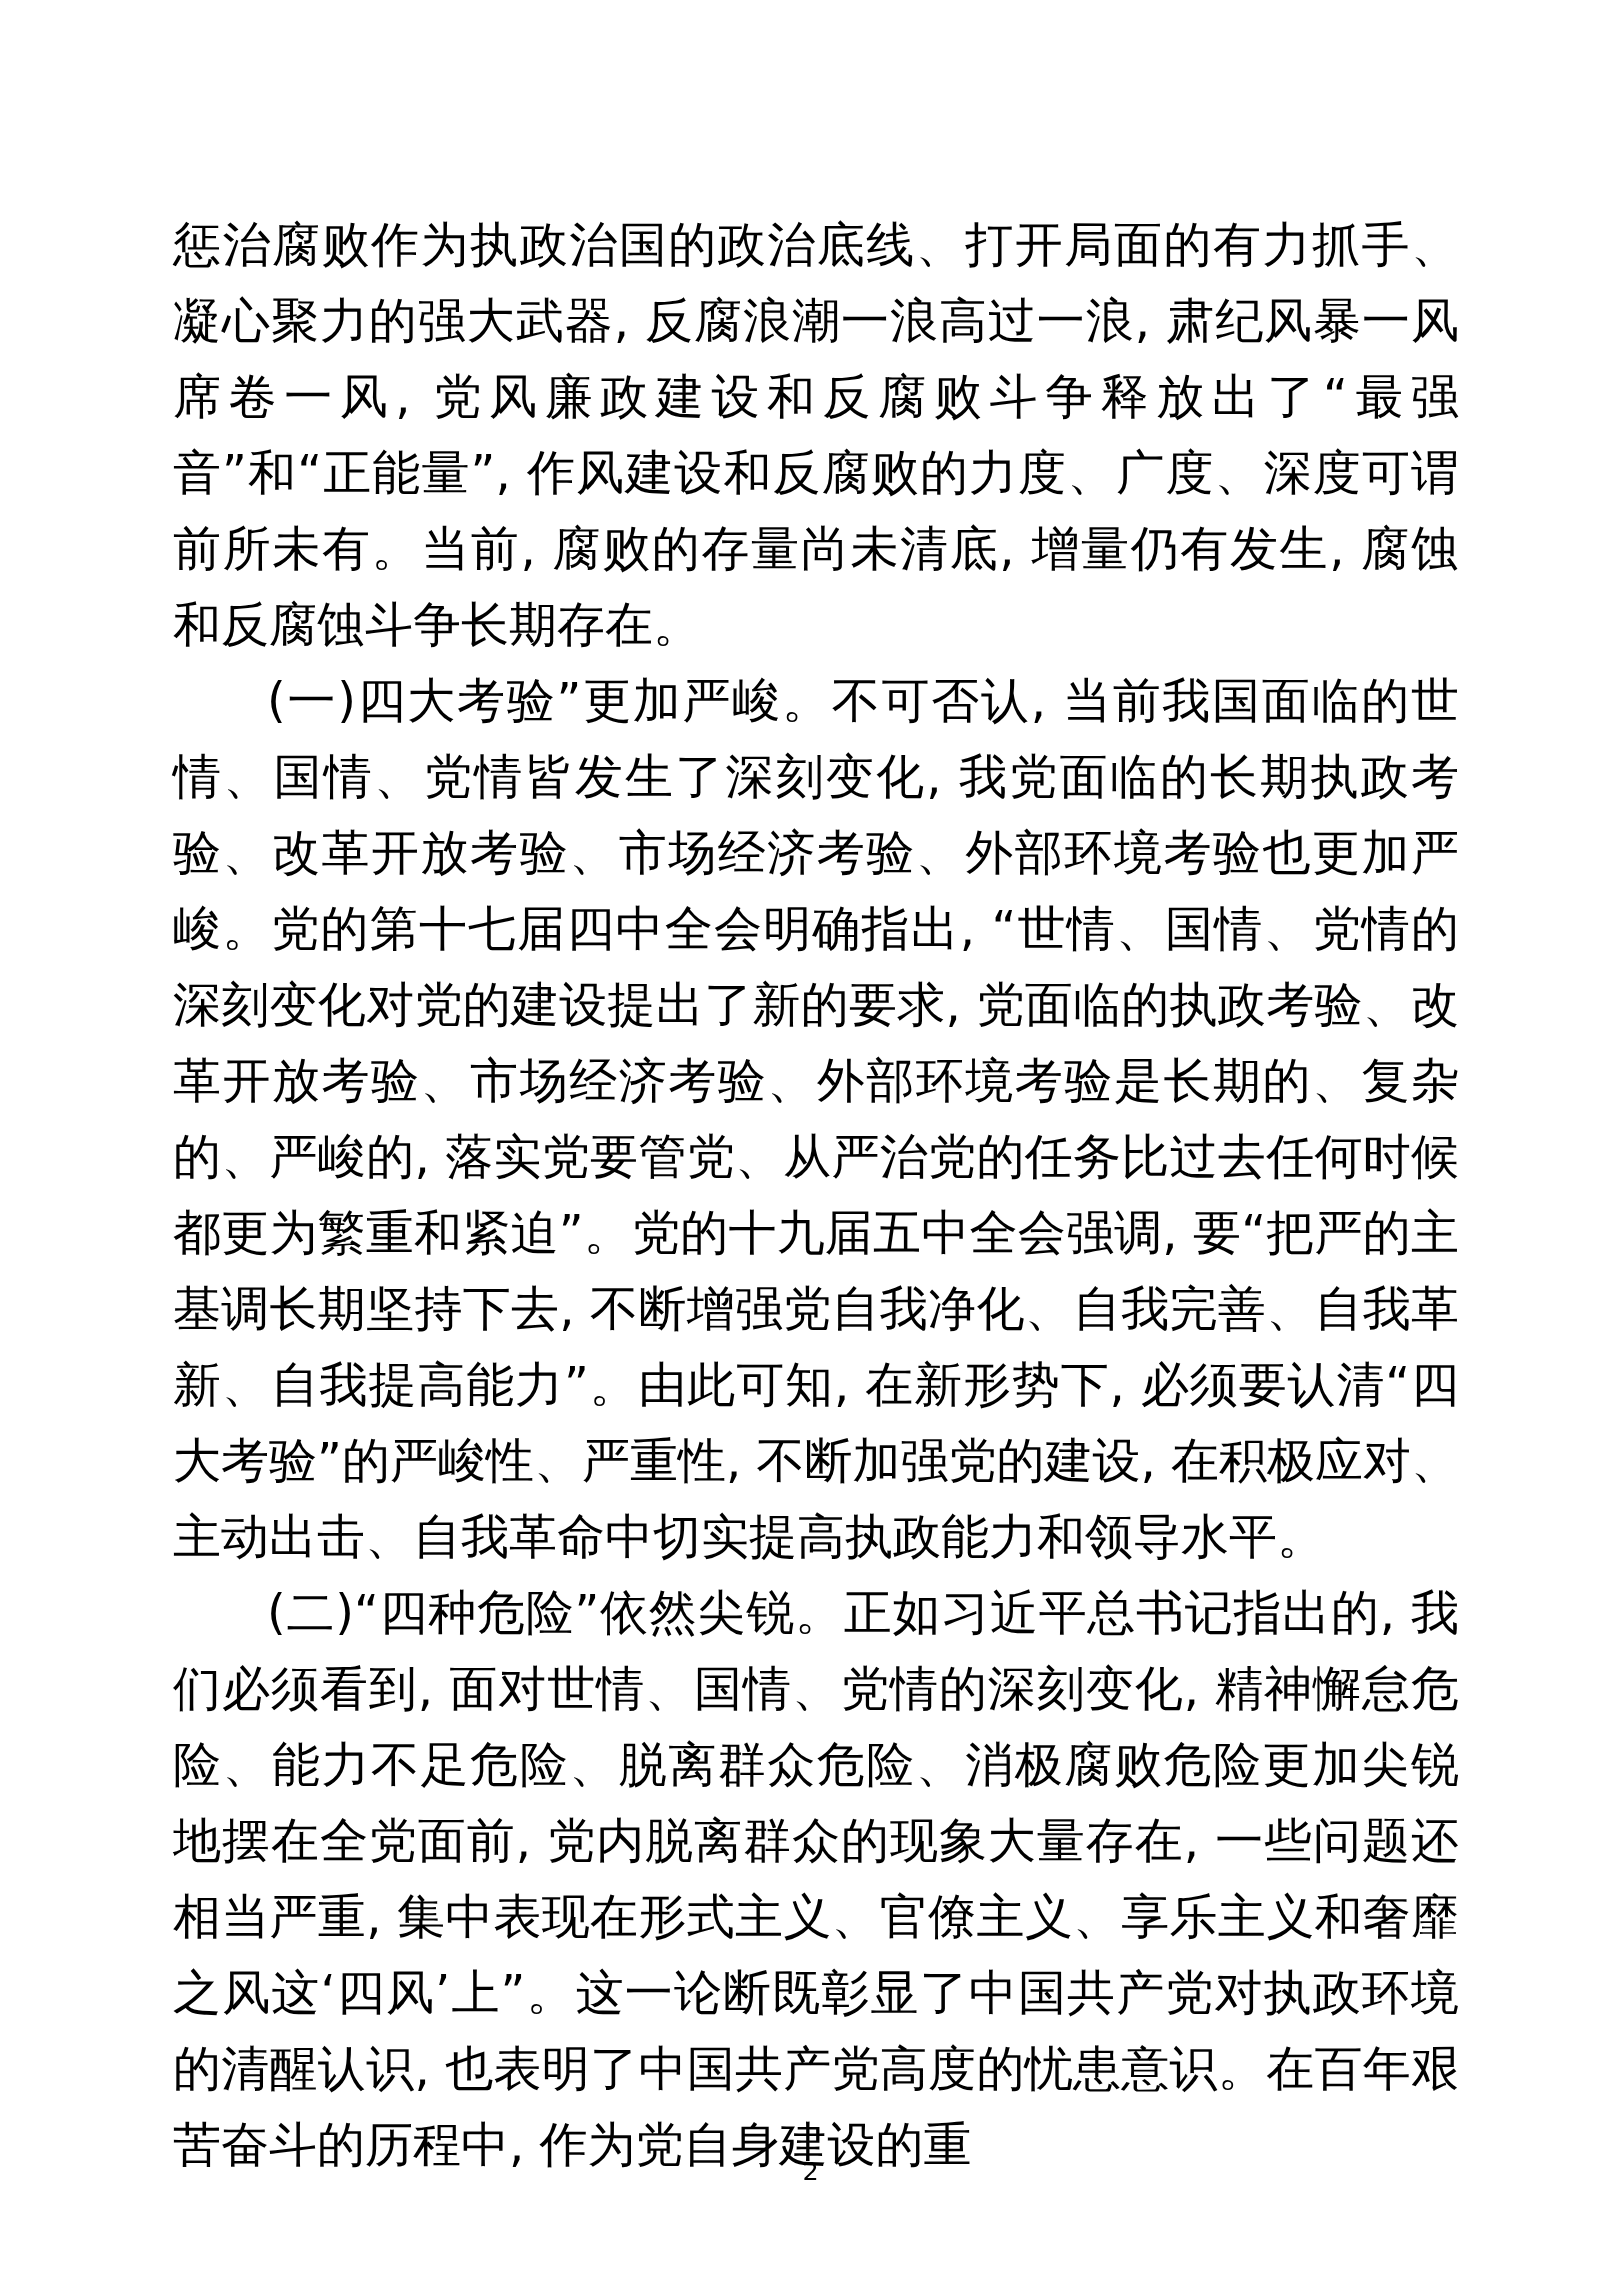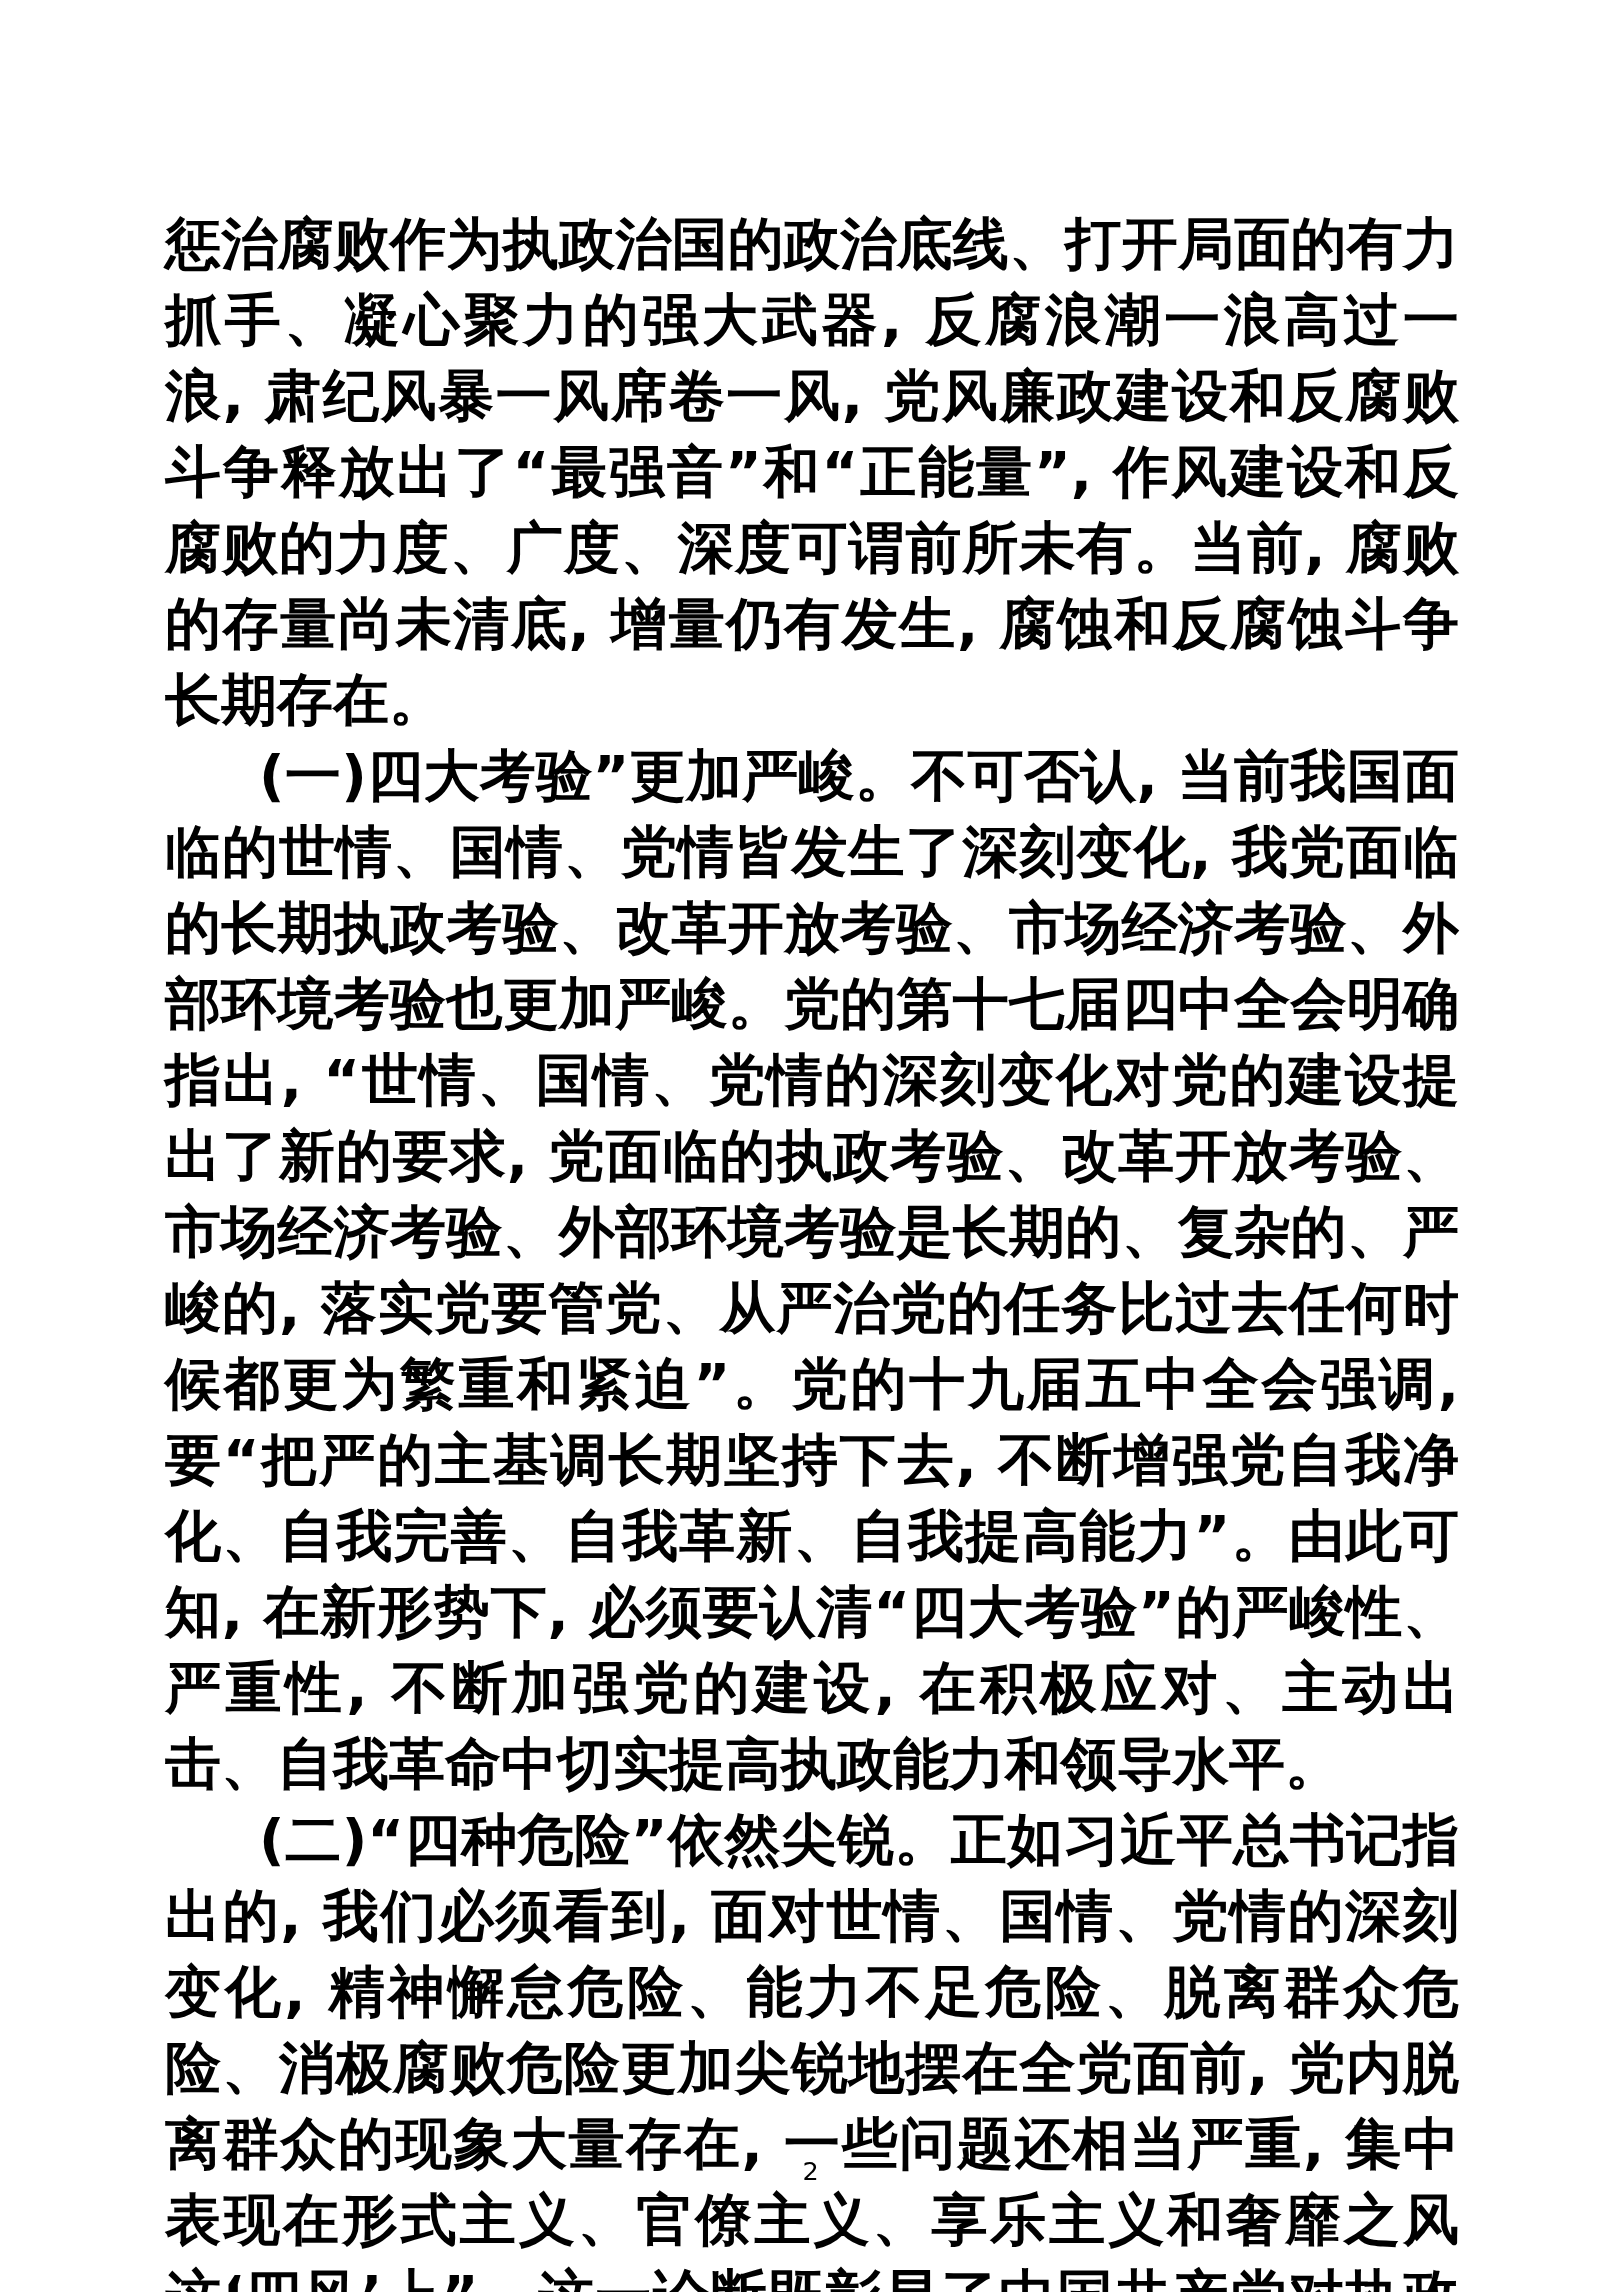--- a/index.html
+++ b/index.html
@@ -16,27 +16,27 @@
     font-family: "DejaVu Sans", "Liberation Sans", sans-serif;
     color: #000000;
   }
   .content {
     position: absolute;
     left: 165px;
     top: 206px;
     width: 1294px;
   }
   .para {
-    font-size: 56px;
+    font-size: 48px;
     line-height: 76px;
     text-align: justify;
     text-justify: inter-ideograph;
-    margin: 0 0 0 0;
+    margin: 0 0 0 8px;
     letter-spacing: 0px;
-    font-weight: 700;
+    font-weight: 400;
   }
   .indent {
     text-indent: 94px;
   }
   .page-number {
     position: absolute;
     left: 0;
     right: 0;
     top: 2156px;
     text-align: center;

